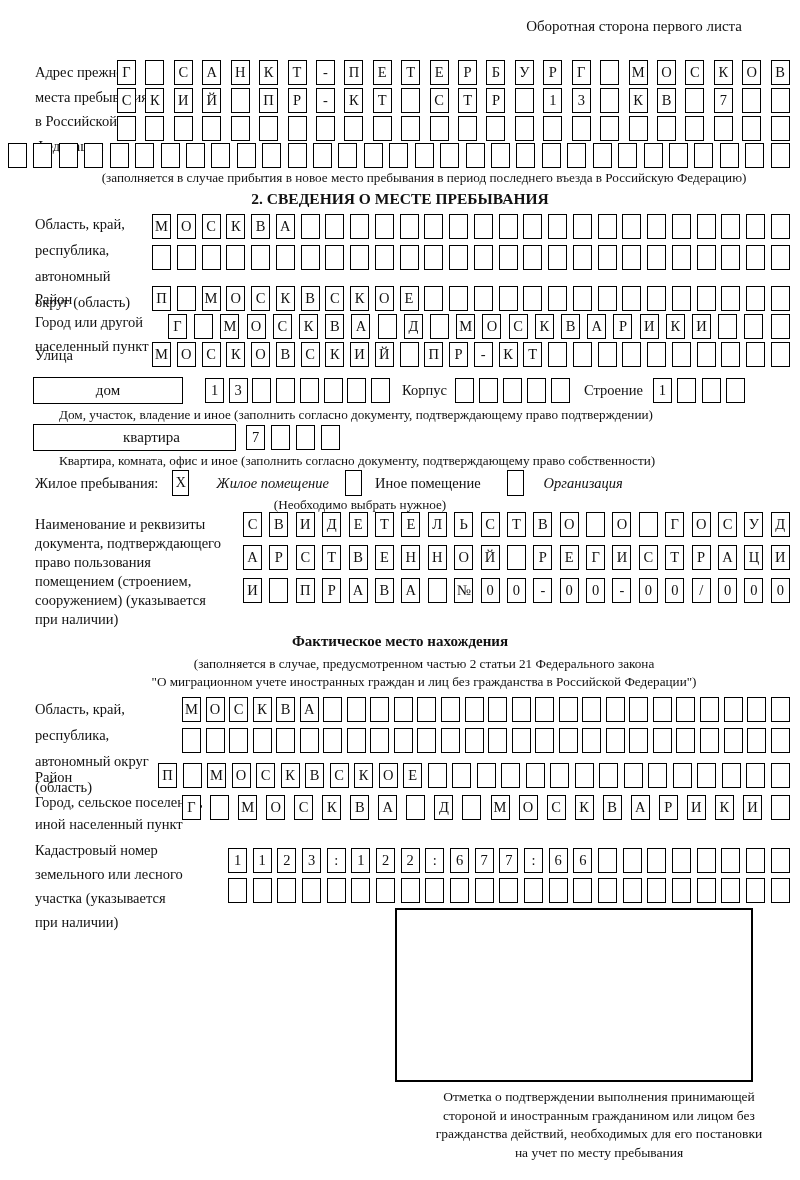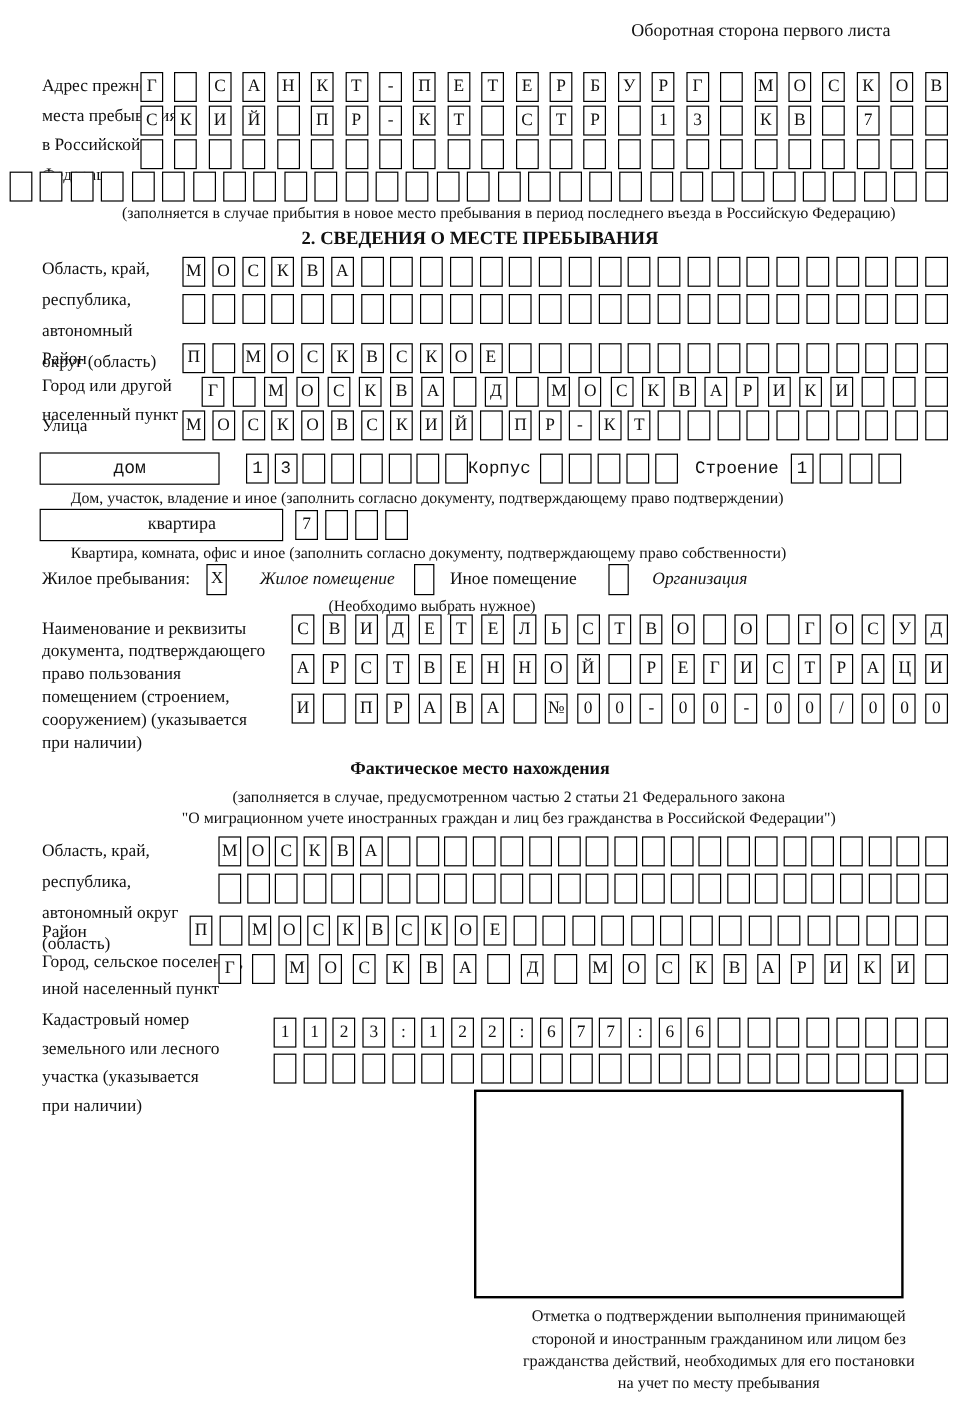--- a/index.html
+++ b/index.html
@@ -293,33 +293,33 @@
       <span class="cell"></span>
       <span class="cell"></span>
       <span class="cell"></span>
       <span class="cell"></span>
       <span class="cell"></span>
       <span class="cell"></span>
       <span class="cell"></span>
       <span class="cell"></span>
     </div>
 
-  <div class="abs inline-row" style="left:33px;top:377px;width:757px;font-family:Liberation Mono, monospace;">
+  <div class="abs inline-row" style="left:33px;top:377px;width:757px;">
     <div class="wbox" style="width:150px;">дом</div>
     <div class="cells" style="width:185px;margin-left:22px;">
         <span class="cell">1</span>
         <span class="cell">3</span>
         <span class="cell"></span>
         <span class="cell"></span>
         <span class="cell"></span>
         <span class="cell"></span>
         <span class="cell"></span>
         <span class="cell"></span>
       </div>
-    <div style="margin-left:0;">Корпус</div>
+    <div style="margin-left:12px;">Корпус</div>
     <div class="cells" style="width:115px;margin-left:8px;">
         <span class="cell"></span>
         <span class="cell"></span>
         <span class="cell"></span>
         <span class="cell"></span>
         <span class="cell"></span>
       </div>
     <div style="margin-left:14px;">Строение</div>
     <div class="cells" style="width:92px;margin-left:10px;">
         <span class="cell">1</span>

